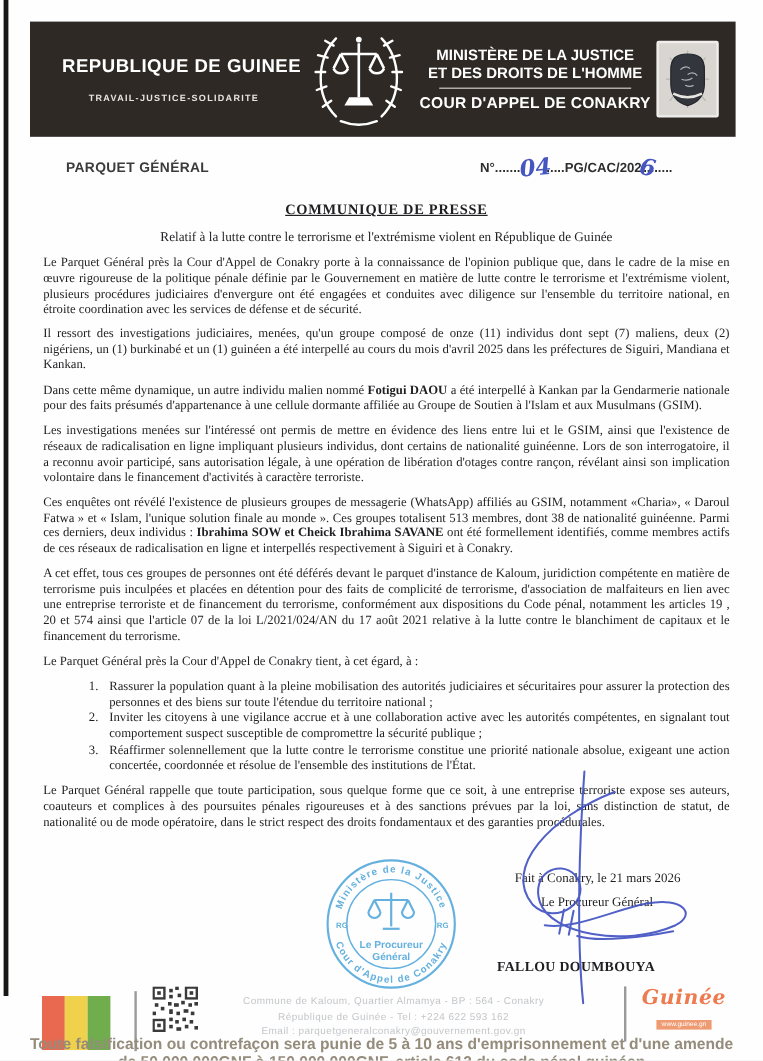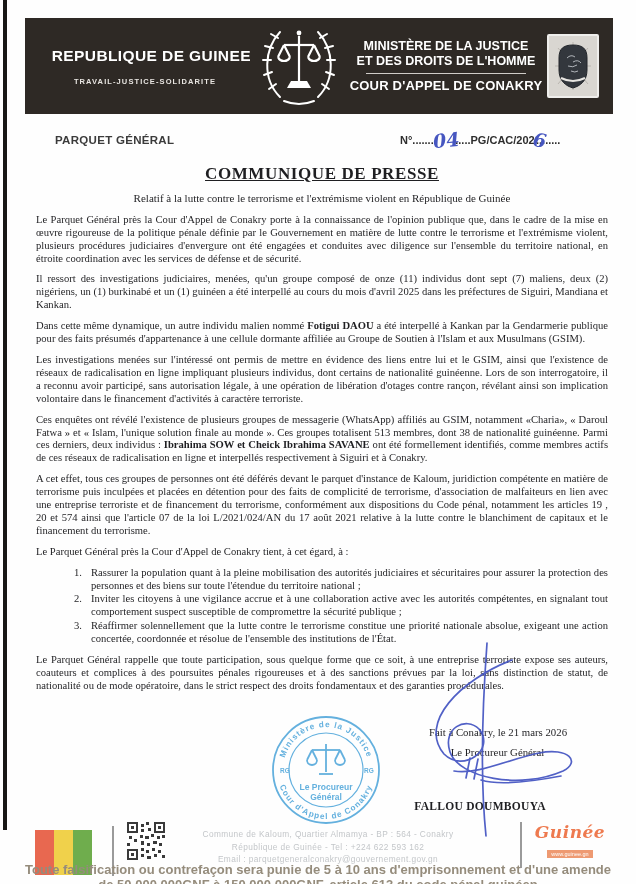--- a/index.html
+++ b/index.html
@@ -27,21 +27,21 @@
            font-family:"Liberation Sans","DejaVu Sans",sans-serif;}
   .ref-office{position:absolute;left:55px;top:4px;font-size:11.5px;color:#3b3b3b;letter-spacing:.3px;font-weight:bold;}
   .ref-number{position:absolute;left:400px;top:4px;font-size:11px;color:#2e2e2e;font-weight:bold;white-space:nowrap;}
   .hand{display:inline-block;font-family:"DejaVu Serif",serif;font-style:italic;color:#4656c0;
         font-size:19px;line-height:10px;vertical-align:-3px;}
   .hand-04{transform:rotate(-6deg);margin:0 -4px;}
   .hand-6{transform:rotate(10deg);margin:0 -10px 0 -2px;}
 
   
   .content{position:absolute;left:36px;top:168px;width:572px;font-size:10.6px;line-height:12.9px;}
-  .doc-title{text-align:center;font-weight:bold;font-size:17px;letter-spacing:.6px;
+  .doc-title{text-align:center;font-weight:bold;font-size:12px;letter-spacing:.6px;
              text-decoration:underline;margin:0 0 11px 0;}
   .doc-subtitle{text-align:center;font-weight:normal;font-size:11px;margin:0 0 9px 0;}
   .content p{margin:0 0 8px 0;text-align:justify;}
   .num-list{margin:0 0 8px 0;padding-left:38px;}
   .num-item{display:flex;margin-bottom:1px;}
   .num-item .no{flex:0 0 17px;}
   .num-item .txt{flex:1;text-align:justify;}
 
   
   .place-date{position:absolute;left:408px;top:726px;width:180px;text-align:center;font-size:10.8px;}
@@ -127,21 +127,21 @@
       
     </div>
   </div>
 
   <div class="content">
     <div class="doc-title">COMMUNIQUE DE PRESSE</div>
     <div class="doc-subtitle">Relatif à la lutte contre le terrorisme et l'extrémisme violent en République de Guinée</div>
 
     <p>Le Parquet Général près la Cour d'Appel de Conakry porte à la connaissance de l'opinion publique que, dans le cadre de la mise en œuvre rigoureuse de la politique pénale définie par le Gouvernement en matière de lutte contre le terrorisme et l'extrémisme violent, plusieurs procédures judiciaires d'envergure ont été engagées et conduites avec diligence sur l'ensemble du territoire national, en étroite coordination avec les services de défense et de sécurité.</p>
     <p>Il ressort des investigations judiciaires, menées, qu'un groupe composé de onze (11) individus dont sept (7) maliens, deux (2) nigériens, un (1) burkinabé et un (1) guinéen a été interpellé au cours du mois d'avril 2025 dans les préfectures de Siguiri, Mandiana et Kankan.</p>
-    <p><span>Dans cette même dynamique, un autre individu malien nommé </span><b>Fotigui DAOU</b><span> a été interpellé à Kankan par la Gendarmerie publique pour des faits présumés d'appartenance à une cellule dormante affiliée au Groupe de Soutien à l'Islam et aux Musulmans (GSIM).</span></p>
+    <p><span>Dans cette même dynamique, un autre individu malien nommé </span><b>Fotigui DAOU</b><span> a été interpellé à Kankan par la Gendarmerie nationale pour des faits présumés d'appartenance à une cellule dormante affiliée au Groupe de Soutien à l'Islam et aux Musulmans (GSIM).</span></p>
     <p>Les investigations menées sur l'intéressé ont permis de mettre en évidence des liens entre lui et le GSIM, ainsi que l'existence de réseaux de radicalisation en ligne impliquant plusieurs individus, dont certains de nationalité guinéenne. Lors de son interrogatoire, il a reconnu avoir participé, sans autorisation légale, à une opération de libération d'otages contre rançon, révélant ainsi son implication volontaire dans le financement d'activités à caractère terroriste.</p>
     <p><span>Ces enquêtes ont révélé l'existence de plusieurs groupes de messagerie (WhatsApp) affiliés au GSIM, notamment «Charia», « Daroul Fatwa » et « Islam, l'unique solution finale au monde ». Ces groupes totalisent 513 membres, dont 38 de nationalité guinéenne. Parmi ces derniers, deux individus : </span><b>Ibrahima SOW et Cheick Ibrahima SAVANE</b><span> ont été formellement identifiés, comme membres actifs de ces réseaux de radicalisation en ligne et interpellés respectivement à Siguiri et à Conakry.</span></p>
     <p>A cet effet, tous ces groupes de personnes ont été déférés devant le parquet d'instance de Kaloum, juridiction compétente en matière de terrorisme puis inculpées et placées en détention pour des faits de complicité de terrorisme, d'association de malfaiteurs en lien avec une entreprise terroriste et de financement du terrorisme, conformément aux dispositions du Code pénal, notamment les articles 19 , 20 et 574 ainsi que l'article 07 de la loi L/2021/024/AN du 17 août 2021 relative à la lutte contre le blanchiment de capitaux et le financement du terrorisme.</p>
     <p>Le Parquet Général près la Cour d'Appel de Conakry tient, à cet égard, à :</p>
 
     <div class="num-list">
       <div class="num-item">
         <span class="no">1.</span>
         <span class="txt">Rassurer la population quant à la pleine mobilisation des autorités judiciaires et sécuritaires pour assurer la protection des personnes et des biens sur toute l'étendue du territoire national ;</span>
       </div>

